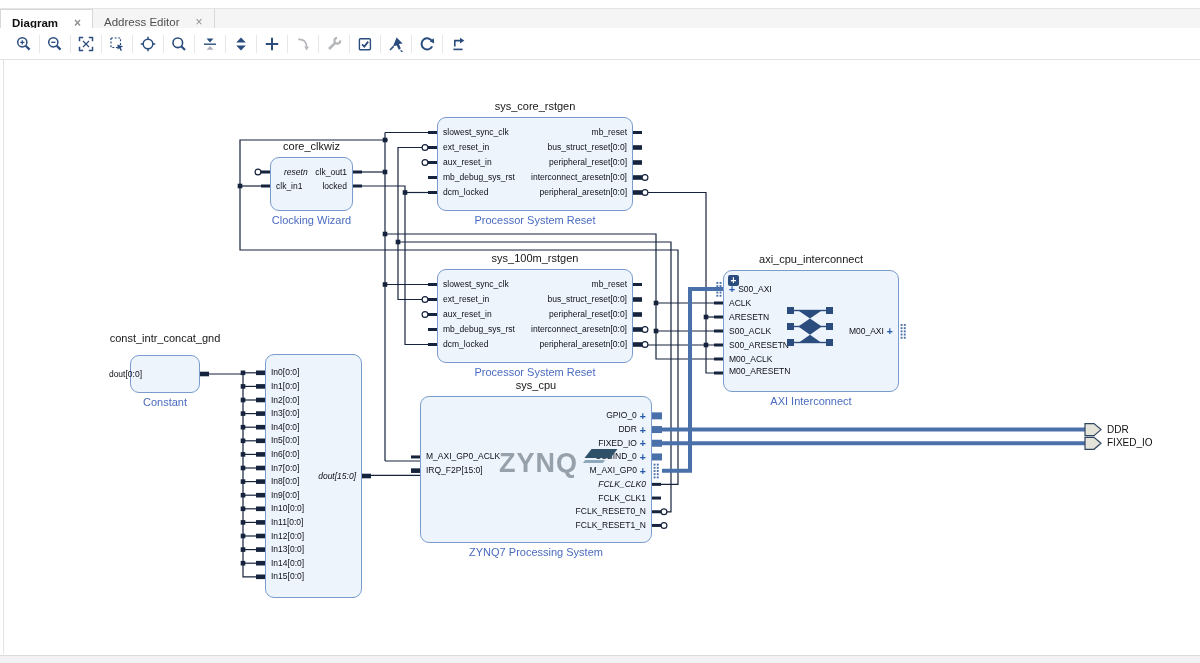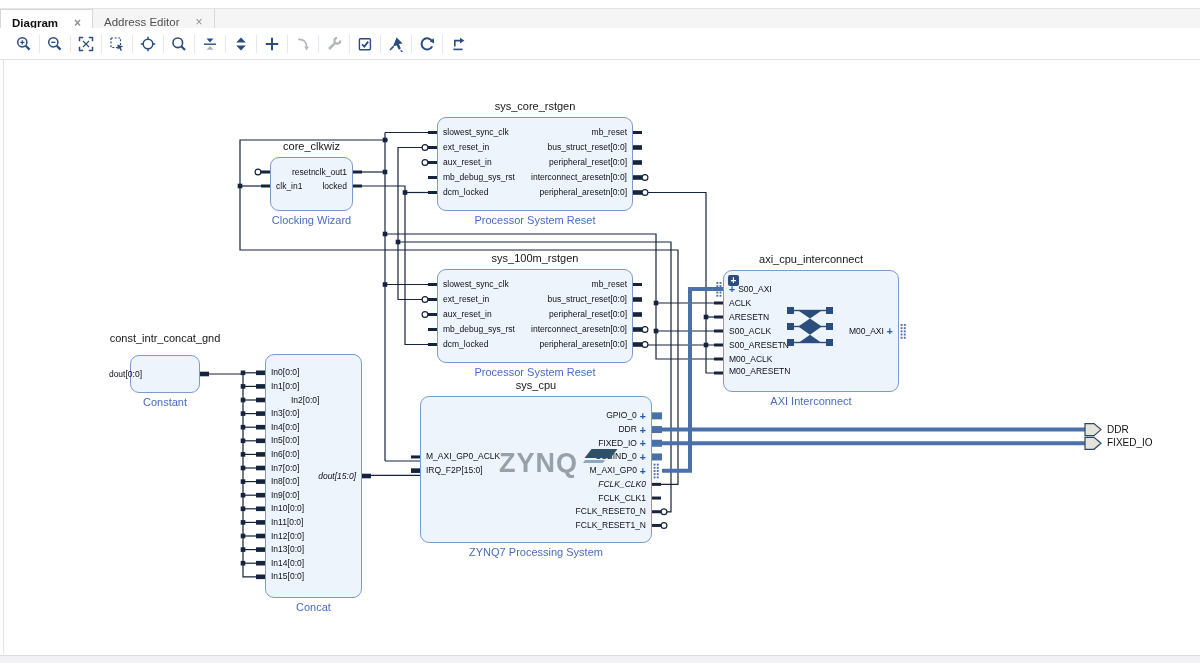--- a/index.html
+++ b/index.html
@@ -172,28 +172,27 @@
   </div>
 
   <div id="canvas">
       <div class="blk" style="left: 130px; top: 355px; width: 70px; height: 38px;"></div>
       <div class="blk-title" style="left: 25px; top: 332px;">const_intr_concat_gnd</div>
       <div class="blk-kind" style="left: 25px; top: 396px;">Constant</div>
       <div class="port" style="top: 368.5px; right: 1058px;">
         <span>dout[0:0]</span>
       </div>
       <div class="blk" style="left: 265px; top: 354px; width: 97px; height: 244px;"></div>
-      <div class="blk-kind" style="left: 173.5px; top: 601px;">Concat</div>
       <div class="port" style="top: 367.3px; left: 271px;">
         <span>In0[0:0]</span>
       </div>
       <div class="port" style="top: 380.9px; left: 271px;">
         <span>In1[0:0]</span>
       </div>
-      <div class="port" style="top: 394.5px; left: 271px; margin-left: 20px;">
+      <div class="port" style="top: 394.5px; left: 271px;">
         <span>In2[0:0]</span>
       </div>
       <div class="port" style="top: 408.1px; left: 271px;">
         <span>In3[0:0]</span>
       </div>
       <div class="port" style="top: 421.7px; left: 271px;">
         <span>In4[0:0]</span>
       </div>
       <div class="port" style="top: 435.3px; left: 271px;">
         <span>In5[0:0]</span>
@@ -227,21 +226,21 @@
       </div>
       <div class="port" style="top: 571.3px; left: 271px;">
         <span>In15[0:0]</span>
       </div>
       <div class="port it" style="top: 470.5px; right: 844px;">
         <span>dout[15:0]</span>
       </div>
       <div class="blk" style="left: 270px; top: 157px; width: 83px; height: 54px;"></div>
       <div class="blk-title" style="left: 171.5px; top: 140px;">core_clkwiz</div>
       <div class="blk-kind" style="left: 171.5px; top: 214px;">Clocking Wizard</div>
-      <div class="port" style="top: 166.5px; left: 292px;">
+      <div class="port" style="top: 166.5px; left: 284px; font-style: italic;">
         <span>resetn</span>
       </div>
       <div class="port" style="top: 180.5px; left: 276px;">
         <span>clk_in1</span>
       </div>
       <div class="port" style="top: 166.5px; right: 853px;">
         <span>clk_out1</span>
       </div>
       <div class="port" style="top: 180.5px; right: 853px;">
         <span>locked</span>

